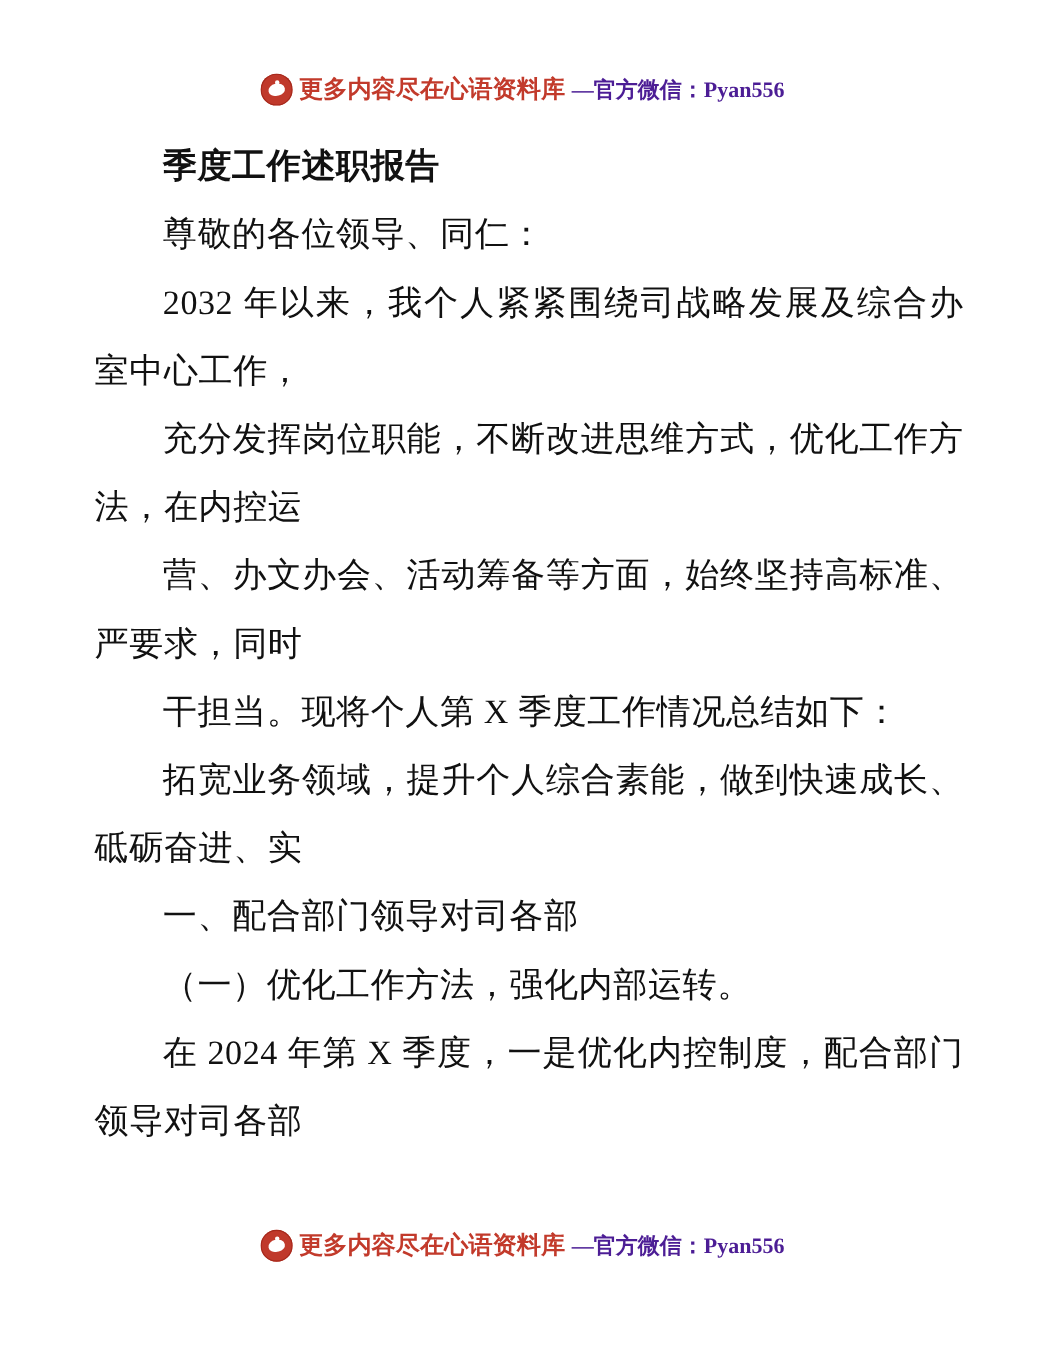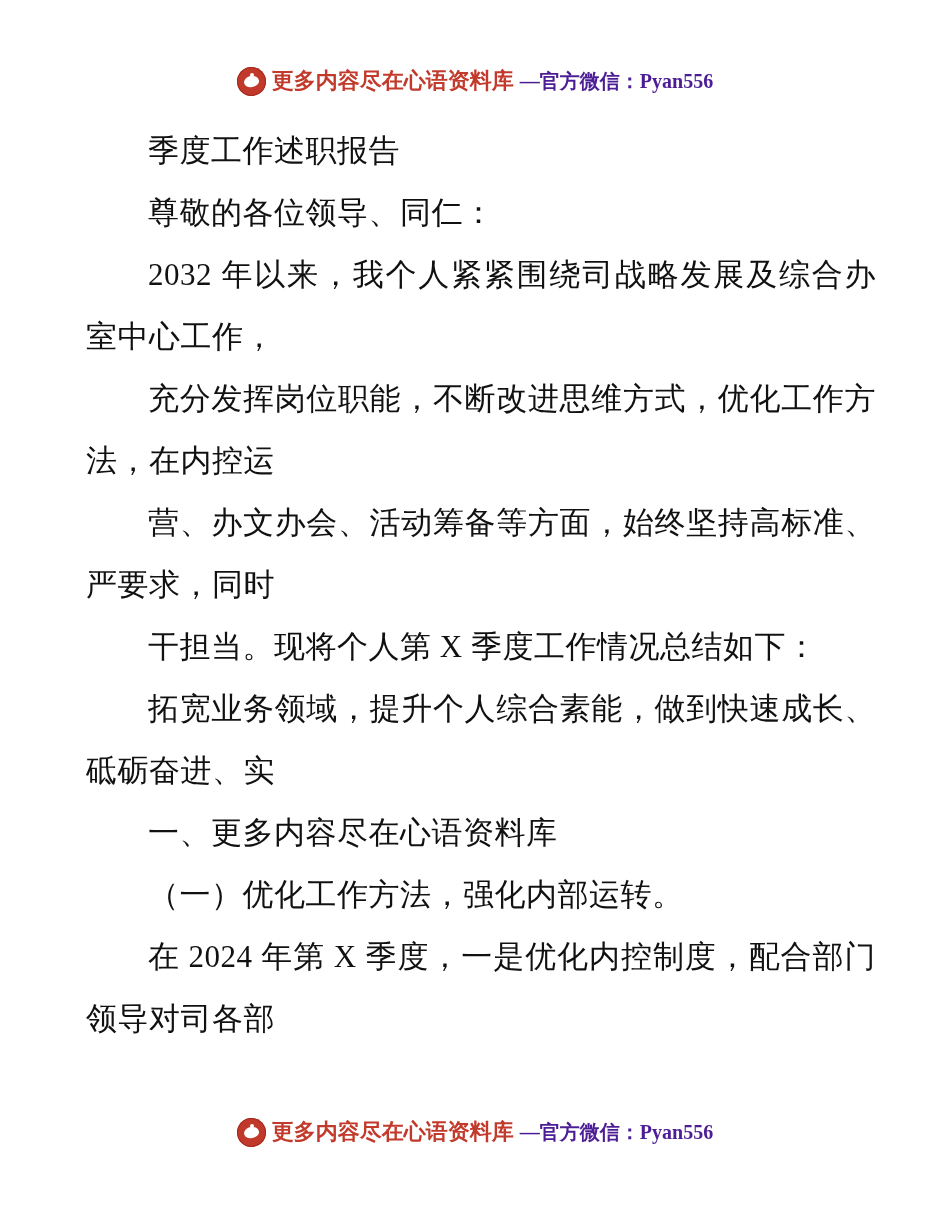--- a/index.html
+++ b/index.html
@@ -91,42 +91,42 @@
   .para {
     font-size: 31px;
     line-height: 62px;
     letter-spacing: 0.5px;
     text-align: justify;
     text-justify: inter-ideograph;
     margin: 0;
     text-indent: 2em;
     color: #111111;
   }
-  .para.first-line-title { text-indent: 2em; }
+  .para.first-line-title { text-indent: 2em; font-weight: bold; }
 </style>
 </head>
 <body>
 
 <div class="page">
 
   <div class="watermark top">
     <span class="wm-logo"></span>
     <span class="wm-text-a">更多内容尽在心语资料库</span>
     <span class="wm-text-b">—官方微信：Pyan556</span>
   </div>
 
   <div class="doc">
     <p class="para first-line-title">季度工作述职报告</p>
     <p class="para">尊敬的各位领导、同仁：</p>
     <p class="para">2032 年以来，我个人紧紧围绕司战略发展及综合办室中心工作，</p>
     <p class="para">充分发挥岗位职能，不断改进思维方式，优化工作方法，在内控运</p>
     <p class="para">营、办文办会、活动筹备等方面，始终坚持高标准、严要求，同时</p>
     <p class="para">干担当。现将个人第 X 季度工作情况总结如下：</p>
     <p class="para">拓宽业务领域，提升个人综合素能，做到快速成长、砥砺奋进、实</p>
-    <p class="para">一、更多内容尽在心语资料库</p>
+    <p class="para">一、配合部门领导对司各部</p>
     <p class="para">（一）优化工作方法，强化内部运转。</p>
     <p class="para">在 2024 年第 X 季度，一是优化内控制度，配合部门领导对司各部</p>
   </div>
 
   <div class="watermark bottom">
     <span class="wm-logo"></span>
     <span class="wm-text-a">更多内容尽在心语资料库</span>
     <span class="wm-text-b">—官方微信：Pyan556</span>
   </div>
 

